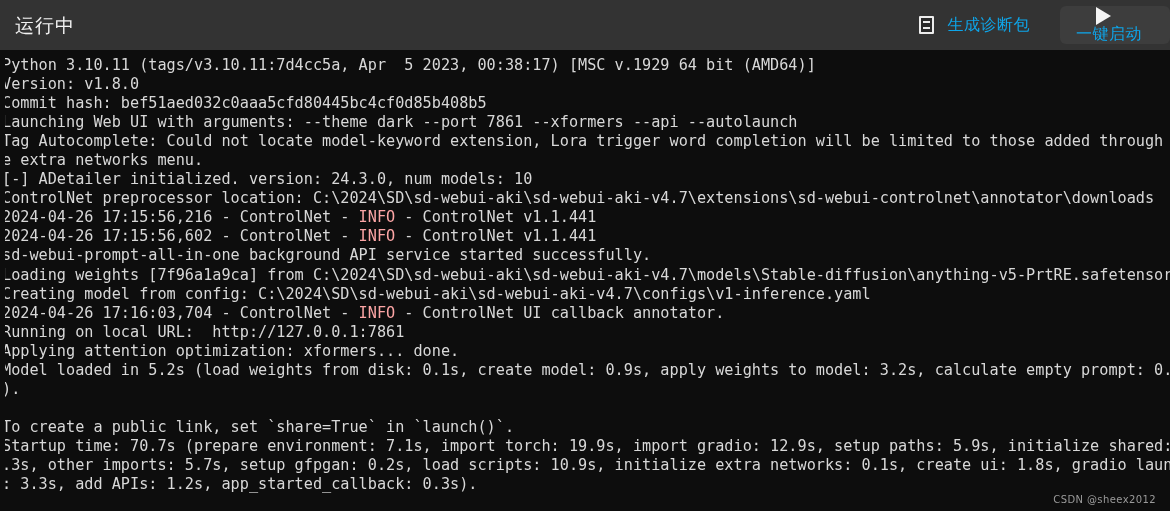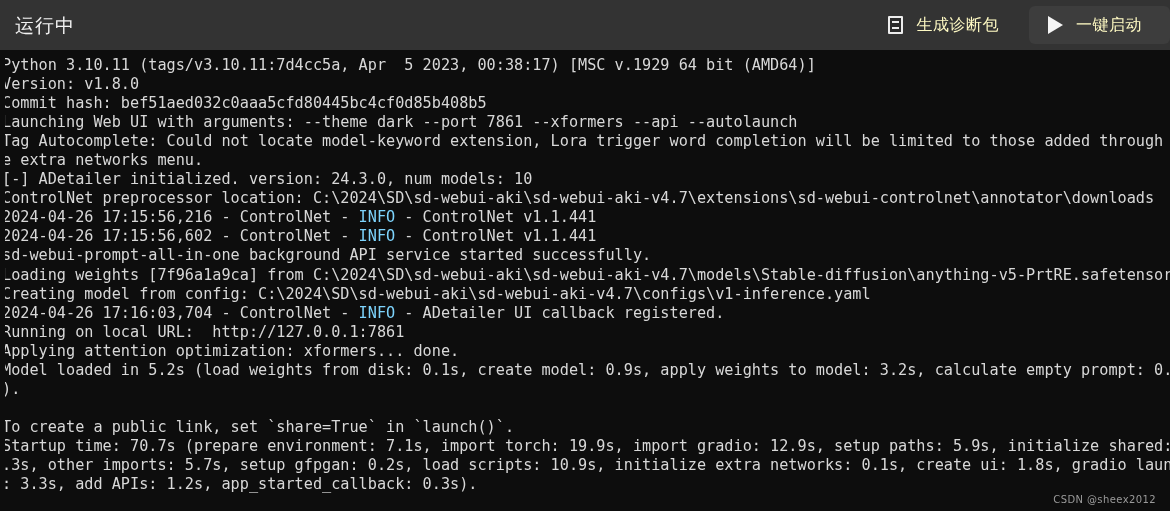--- a/index.html
+++ b/index.html
@@ -45,26 +45,26 @@
     display: flex;
     align-items: center;
     height: 38px;
     padding: 0 16px;
     margin-right: 0px;
     border-radius: 6px;
     cursor: pointer;
     white-space: nowrap;
     color: #f2f2f2;
   }
-  .tb-btn.primary { background: #3d3d3d; margin-left: 14px; padding-right: 28px;}
+  .tb-btn.primary { background: #3d3d3d; margin-left: 14px; padding-right: 28px; flex-direction: column;}
   .tb-label {
     font-size: 16px;
     line-height: 1;
     letter-spacing: 0.5px;
-    color: #fef9c3;
+    color: #0ea5e9;
     font-family: "DejaVu Sans", "Liberation Sans", sans-serif;
   }
   .tb-icon {
     display: inline-flex;
     align-items: center;
     justify-content: center;
     width: 20px; height: 20px;
     margin-right: 11px;
     flex: 0 0 auto;
   }
@@ -113,21 +113,21 @@
   }
   .line {
     font-family: "DejaVu Sans Mono", "Liberation Mono", monospace;
     font-size: 15.2px;
     line-height: 19.05px;
     color: #d8d8d8;
     white-space: pre;
     letter-spacing: 0px;
     height: 19.05px;
   }
-  .line .info { color: #7dd3fc; }
+  .line .info { color: #fca5a5; }
 
   
   .watermark {
     position: absolute;
     right: 14px;
     bottom: 6px;
     color: #9a9a9a;
     font-size: 10px;
     font-family: "DejaVu Sans", "Liberation Sans", sans-serif;
     letter-spacing: 0.4px;
@@ -170,21 +170,21 @@
         <div class="line">Launching Web UI with arguments: --theme dark --port 7861 --xformers --api --autolaunch</div>
         <div class="line">Tag Autocomplete: Could not locate model-keyword extension, Lora trigger word completion will be limited to those added through th</div>
         <div class="line">e extra networks menu.</div>
         <div class="line">[-] ADetailer initialized. version: 24.3.0, num models: 10</div>
         <div class="line">ControlNet preprocessor location: C:\2024\SD\sd-webui-aki\sd-webui-aki-v4.7\extensions\sd-webui-controlnet\annotator\downloads</div>
         <div class="line"><span>2024-04-26 17:15:56,216 - ControlNet - </span><span class="info">INFO</span><span> - ControlNet v1.1.441</span></div>
         <div class="line"><span>2024-04-26 17:15:56,602 - ControlNet - </span><span class="info">INFO</span><span> - ControlNet v1.1.441</span></div>
         <div class="line">sd-webui-prompt-all-in-one background API service started successfully.</div>
         <div class="line">Loading weights [7f96a1a9ca] from C:\2024\SD\sd-webui-aki\sd-webui-aki-v4.7\models\Stable-diffusion\anything-v5-PrtRE.safetensors</div>
         <div class="line">Creating model from config: C:\2024\SD\sd-webui-aki\sd-webui-aki-v4.7\configs\v1-inference.yaml</div>
-        <div class="line"><span>2024-04-26 17:16:03,704 - ControlNet - </span><span class="info">INFO</span><span> - ADetailer UI callback registered.</span></div>
+        <div class="line"><span>2024-04-26 17:16:03,704 - ControlNet - </span><span class="info">INFO</span><span> - ControlNet UI callback annotator.</span></div>
         <div class="line">Running on local URL:  http://127.0.0.1:7861</div>
         <div class="line">Applying attention optimization: xformers... done.</div>
         <div class="line">Model loaded in 5.2s (load weights from disk: 0.1s, create model: 0.9s, apply weights to model: 3.2s, calculate empty prompt: 0.6s</div>
         <div class="line">).</div>
         <div class="line"></div>
         <div class="line">To create a public link, set `share=True` in `launch()`.</div>
         <div class="line">Startup time: 70.7s (prepare environment: 7.1s, import torch: 19.9s, import gradio: 12.9s, setup paths: 5.9s, initialize shared: 1</div>
         <div class="line">.3s, other imports: 5.7s, setup gfpgan: 0.2s, load scripts: 10.9s, initialize extra networks: 0.1s, create ui: 1.8s, gradio launch</div>
         <div class="line">: 3.3s, add APIs: 1.2s, app_started_callback: 0.3s).</div>
       </div>

